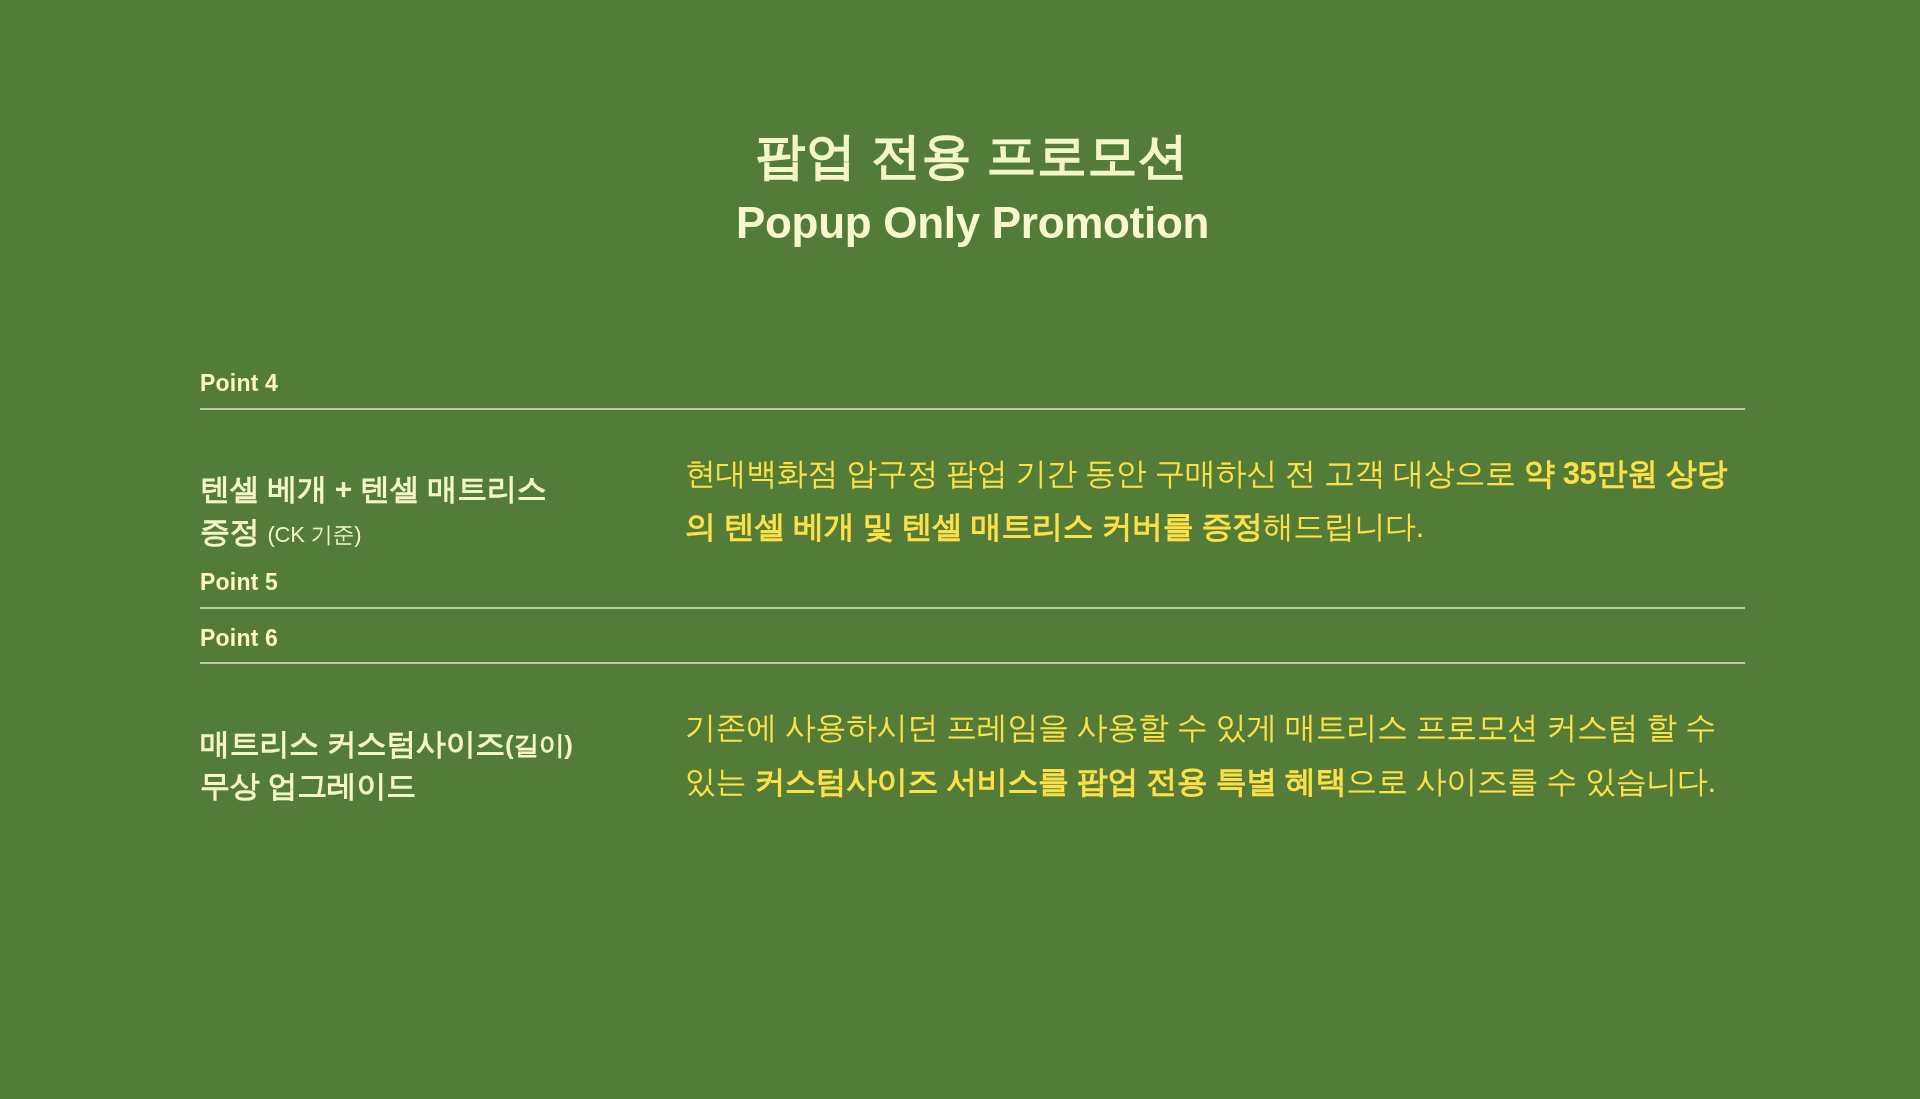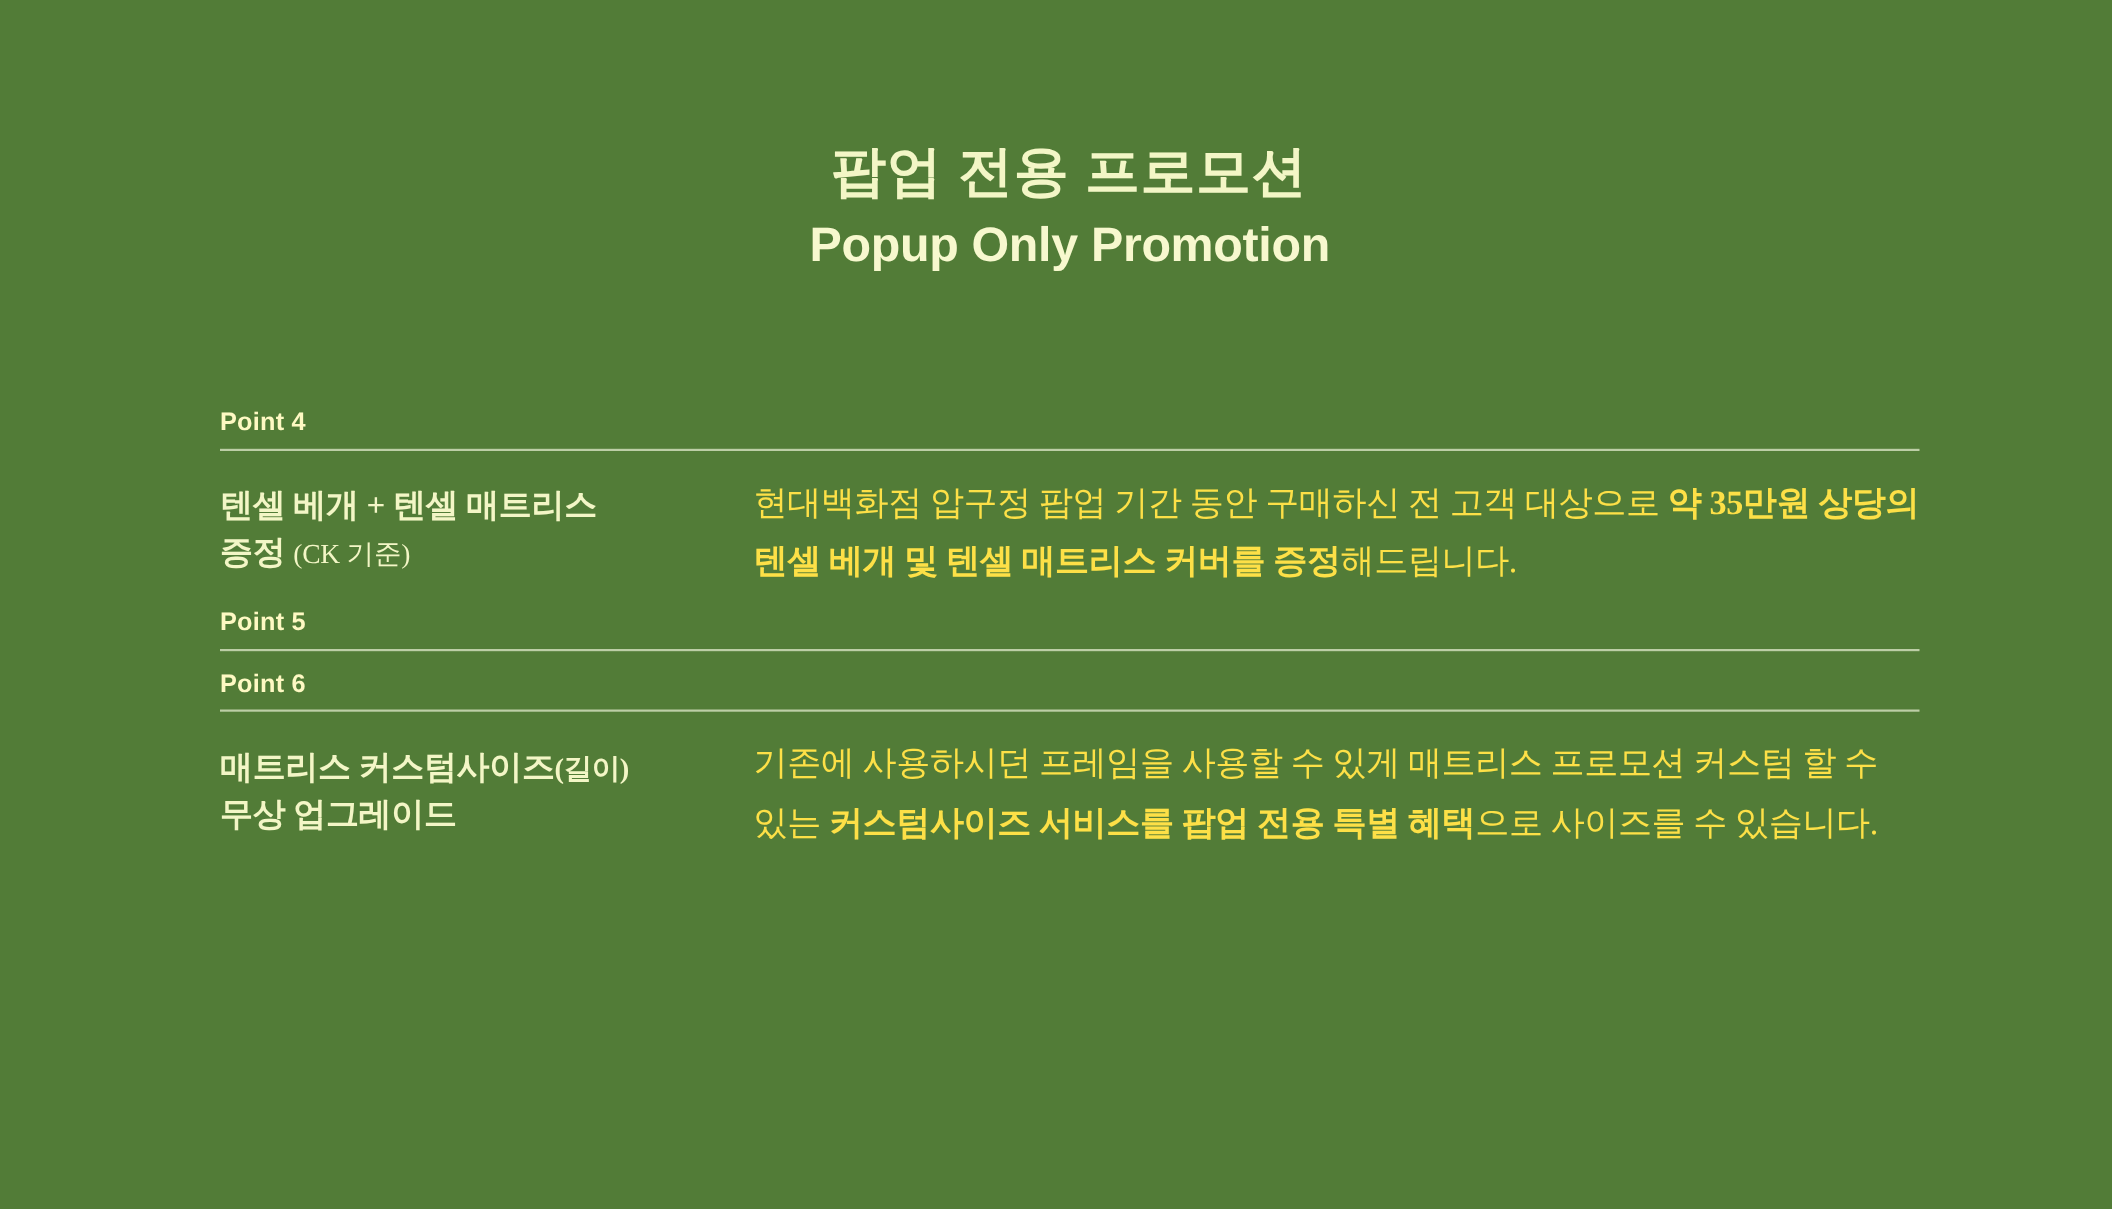--- a/index.html
+++ b/index.html
@@ -80,37 +80,36 @@
 
   .point-rule {
     width: 100%;
     height: 2px;
     background: #C9D7B2;
     opacity: 0.9;
   }
 
   .point-row {
     display: flex;
-    align-items: center;
-    padding-top: 18px;
-    font-family: Liberation Serif, serif;
+    align-items: flex-end;
+    padding-top: 35px;
   }
 
   .point-heading {
     flex: 0 0 485px;
     max-width: 485px;
     font-size: 30px;
     font-weight: 700;
     color: #F3F6C6;
     line-height: 1.42;
     letter-spacing: -0.3px;
   }
 
   .point-heading .sub-note {
-    font-size: 25px;
+    font-size: 22px;
     font-weight: 400;
     letter-spacing: -0.2px;
   }
 
   .point-heading .sub-note-tight {
     font-size: 26px;
     font-weight: 700;
     letter-spacing: -0.5px;
   }
 

